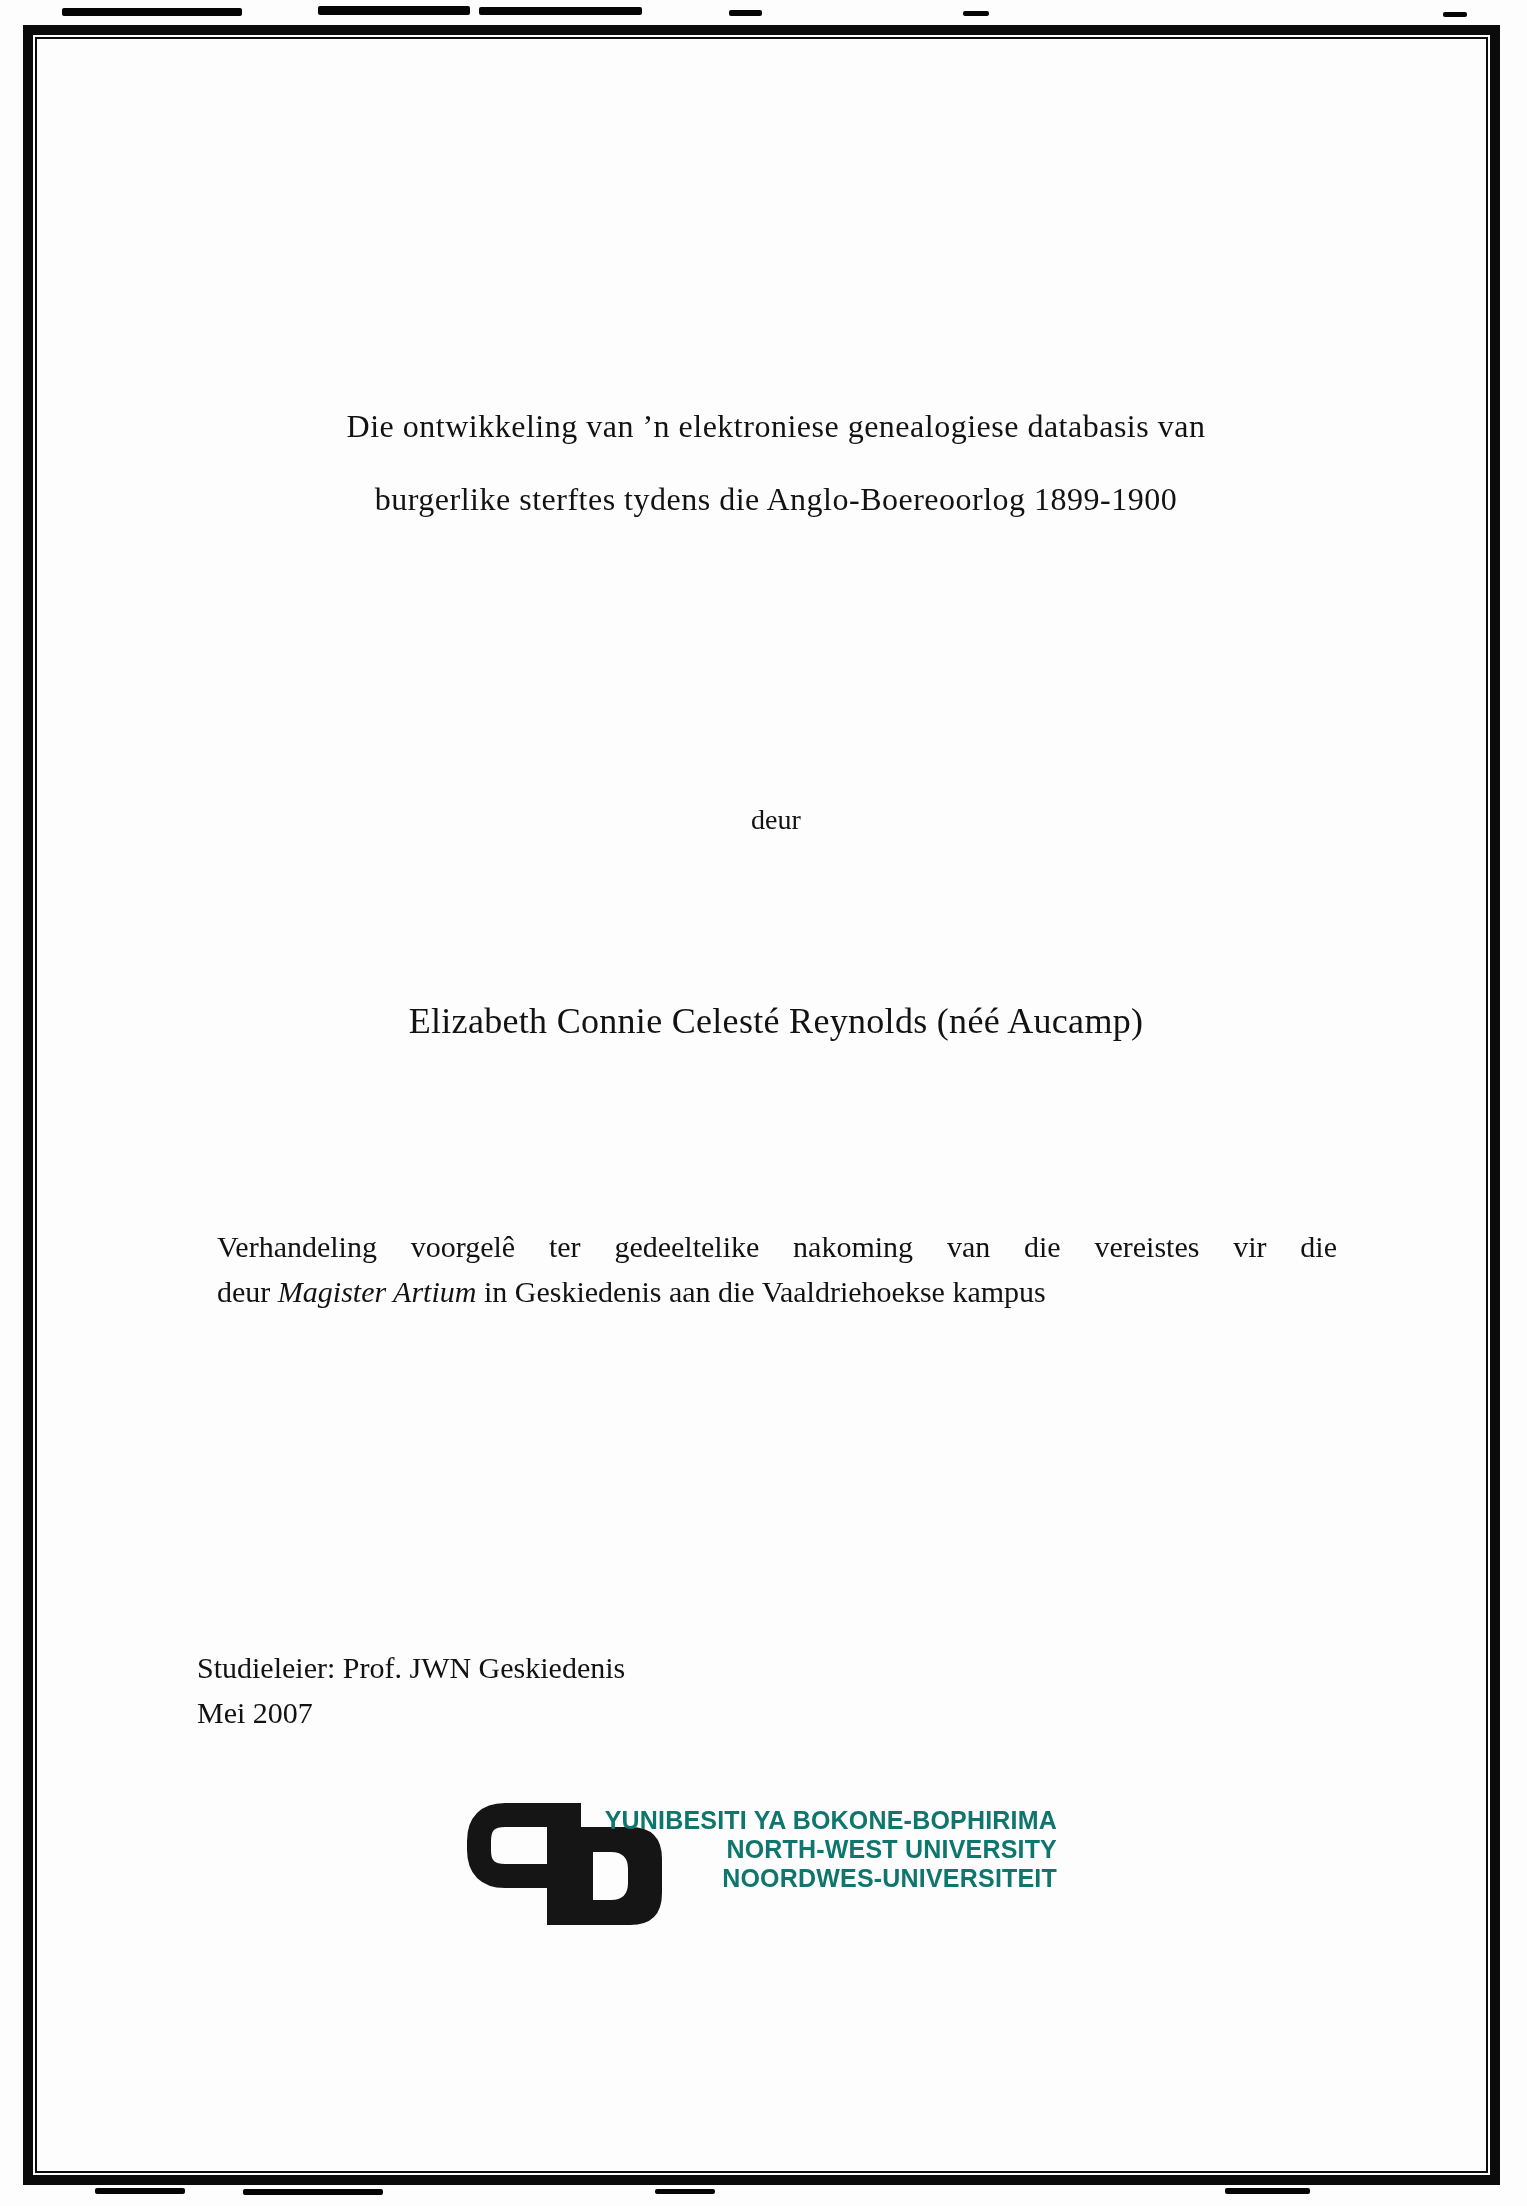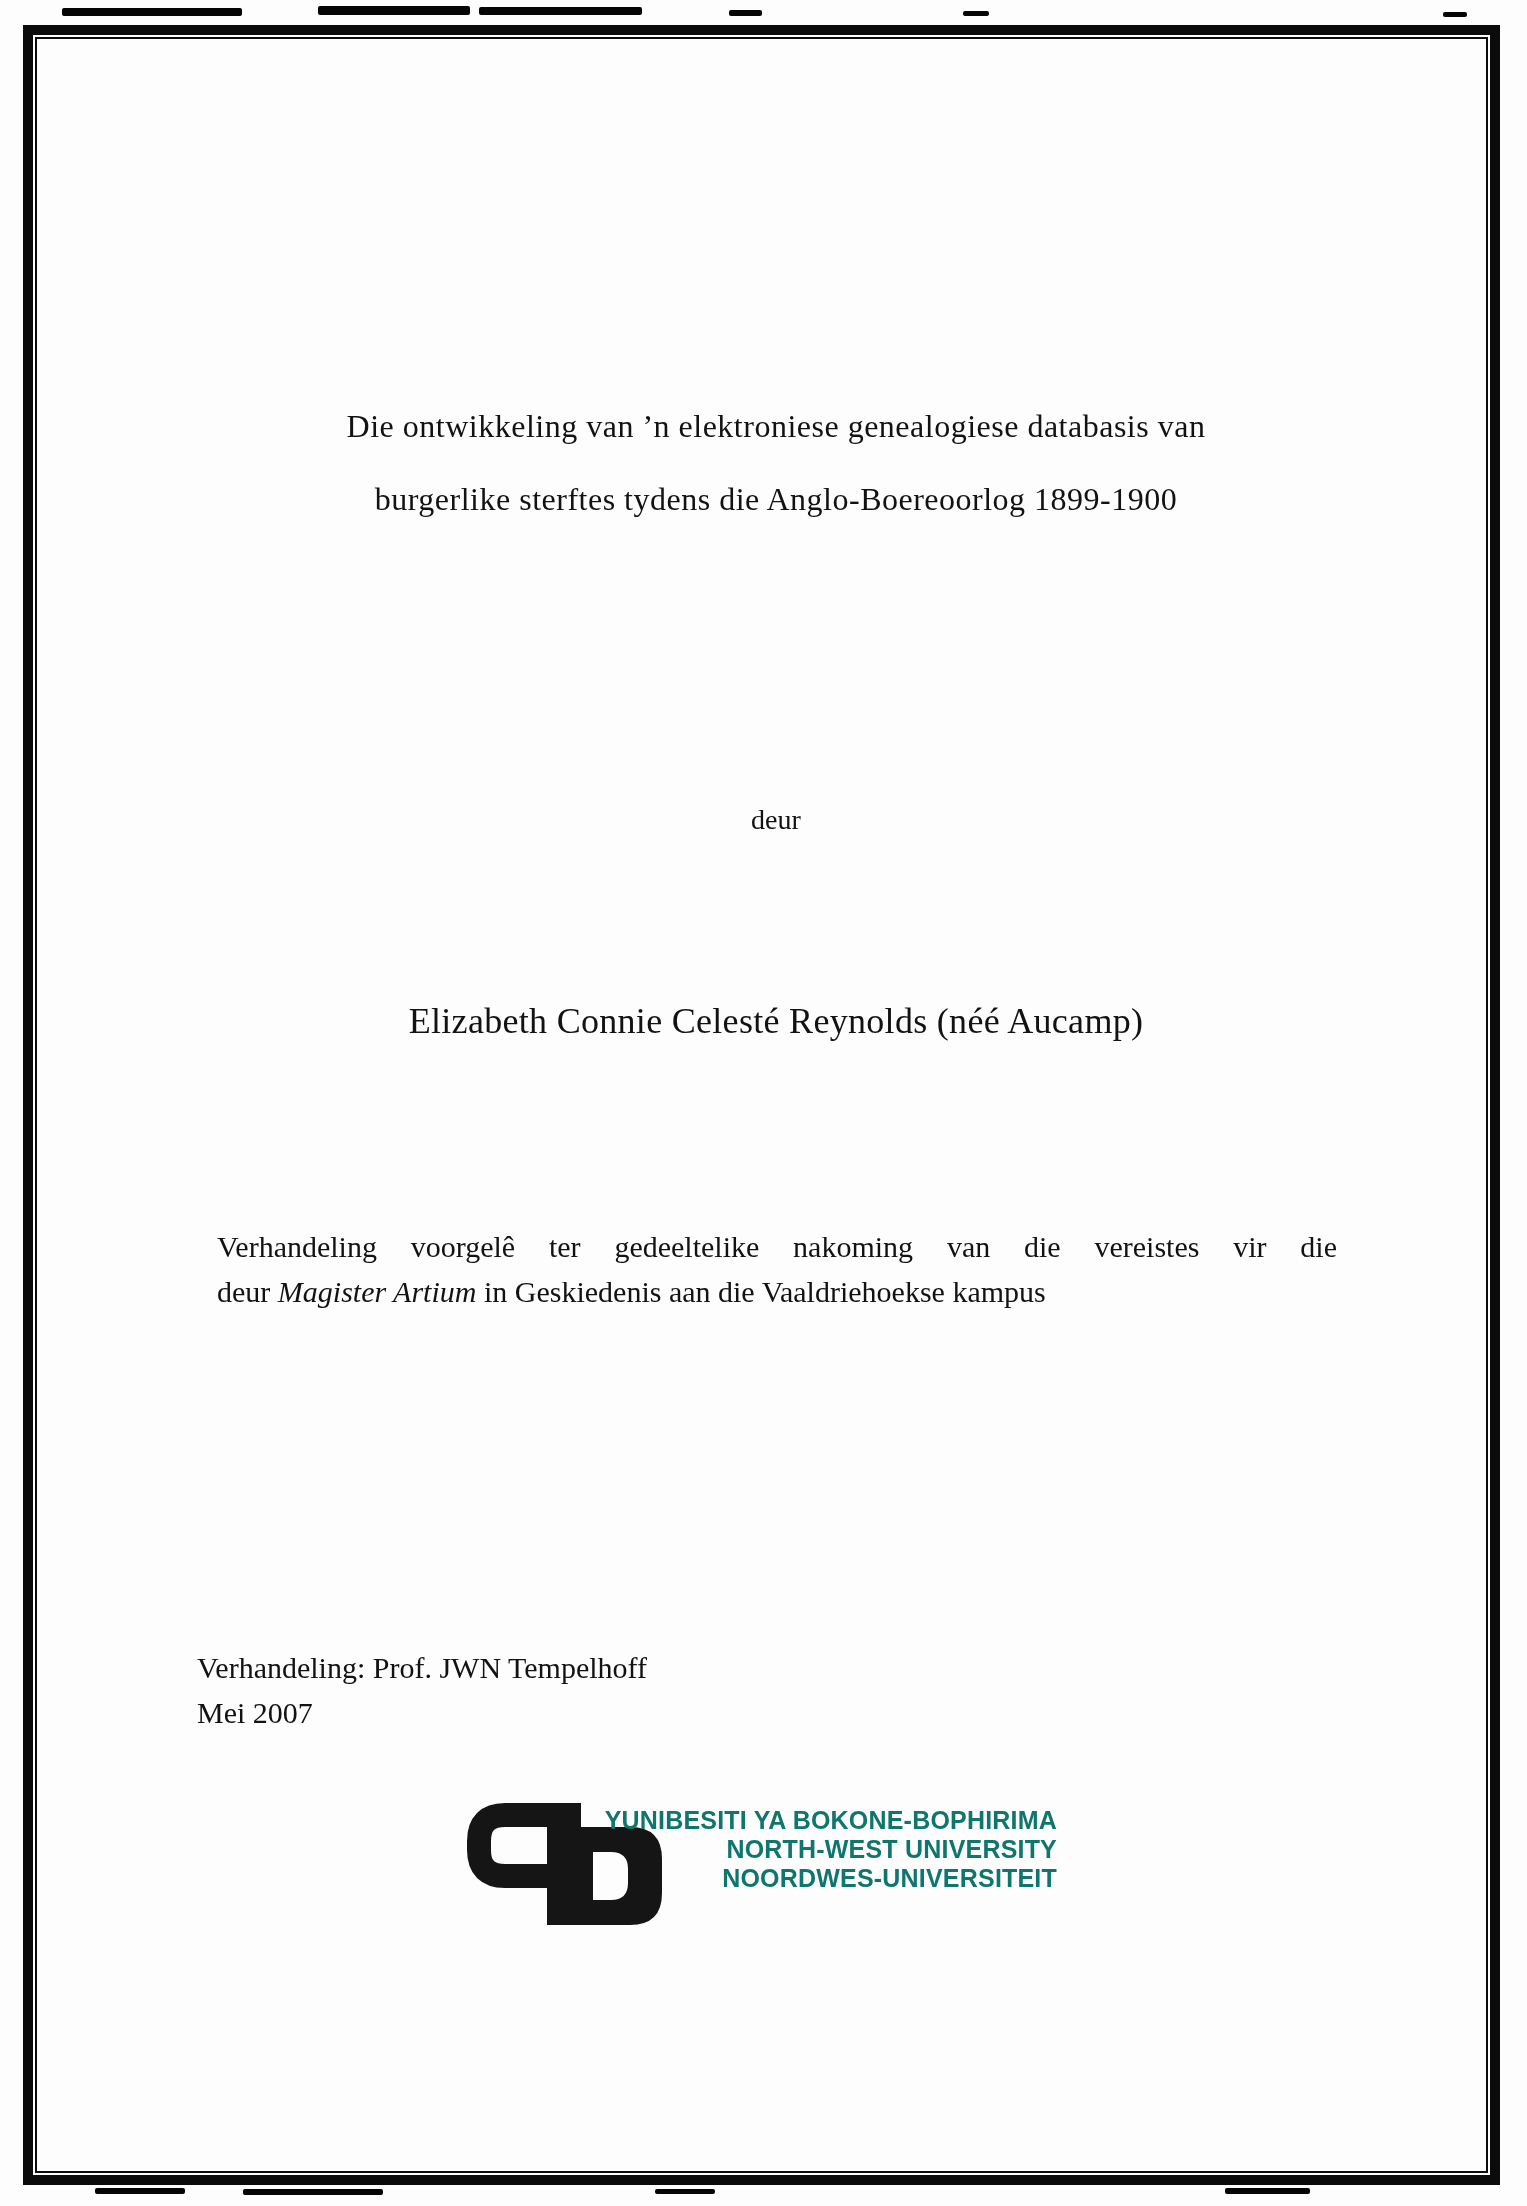--- a/index.html
+++ b/index.html
@@ -112,21 +112,21 @@
     <div class="byline">deur</div>
 
     <div class="author">Elizabeth Connie Celesté Reynolds (néé Aucamp)</div>
 
     <div class="statement">
       <span class="sline just">Verhandeling voorgelê ter gedeeltelike nakoming van die vereistes vir die</span>
       <span class="sline"><span>deur </span><i>Magister Artium</i><span> in Geskiedenis aan die Vaaldriehoekse kampus</span></span>
     </div>
 
     <div class="supervisor">
-      <span class="sline">Verhandeling: Prof. JWN Tempelhoff</span>
+      <span class="sline">Studieleier: Prof. JWN Geskiedenis</span>
       <span class="sline">Mei 2007</span>
     </div>
 
   </div>
 
   <div class="logo">
     <svg class="logo-mark" width="200" height="135" viewBox="0 0 200 135" aria-hidden="true">
 
       <path fill="#151515" fill-rule="evenodd" d="M82,32 L165,32 Q197,32 197,64 L197,98 Q197,130 165,130 L82,130 Z
                M128,57 L146,57 Q163,57 163,74 L163,88 Q163,105 146,105 L128,105 Z"></path>

